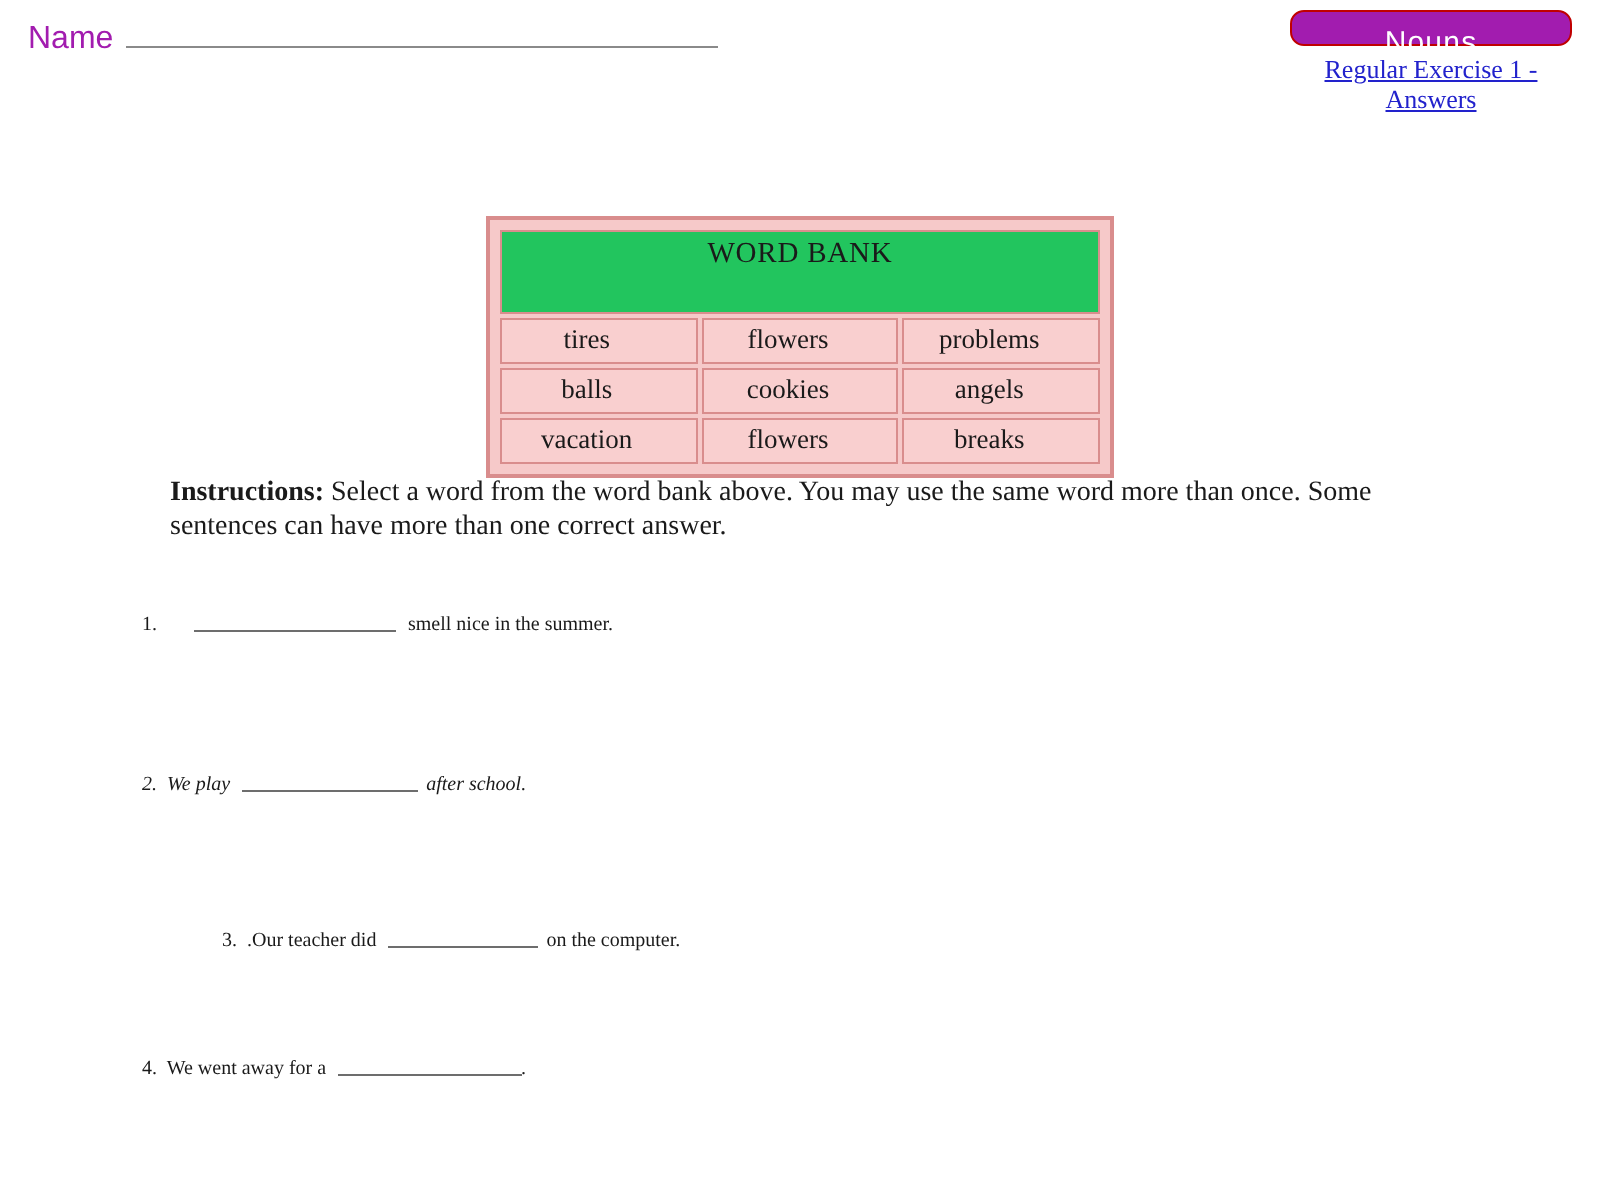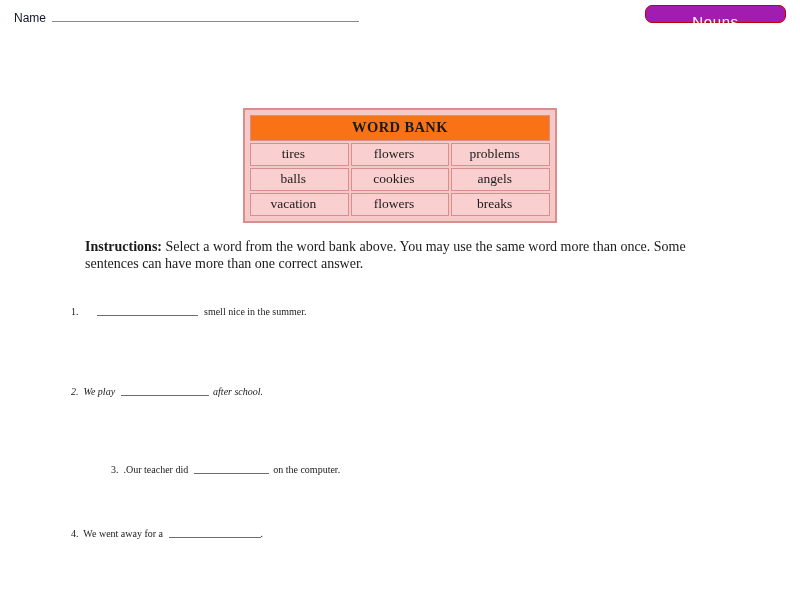--- a/index.html
+++ b/index.html
@@ -20,22 +20,22 @@
   .name-row {
     position: absolute;
     left: 14px;
     top: 11px;
     display: flex;
     align-items: baseline;
     width: 345px;
   }
   .name-label {
     font-family: "Liberation Sans", sans-serif;
-    font-size: 12px;
-    color: #0f172a;
+    font-size: 16px;
+    color: #a21caf;
     white-space: nowrap;
   }
   .name-rule {
     flex: 1 1 auto;
     margin-left: 6px;
     border-bottom: 1.3px solid #8a8a8a;
     height: 10px;
   }
 
   
@@ -82,27 +82,27 @@
     border: 2px solid #d98d8d;
     background: #f6c9c9;
     padding: 3px;
   }
   .wb-table {
     border-collapse: separate;
     border-spacing: 2px;
     width: 100%;
   }
   .wb-header-cell {
-    background: #f97316;
+    background: #22c55e;
     border: 1.5px solid #d98d8d;
     text-align: center;
-    font-weight: bold;
+    font-weight: normal;
     font-size: 14.5px;
     letter-spacing: 0.4px;
-    padding: 3px 0 4px 0;
+    padding: 3px 0 20px 0;
   }
   .wb-cell {
     background: #f9cfcf;
     border: 1.5px solid #d98d8d;
     text-align: center;
     font-size: 13.5px;
     padding: 2px 12px 3px 0;
     width: 33.33%;
   }
 
@@ -152,20 +152,21 @@
 </head>
 <body>
 
 <div class="name-row">
   <span class="name-label">Name</span>
   <span class="name-rule"></span>
 </div>
 
 <div class="badge-block">
   <div class="nouns-badge">Nouns</div>
+  <a class="exercise-link" href="#">Regular Exercise 1 - Answers</a>
 </div>
 
 <div class="wordbank">
   <table class="wb-table">
     <tbody>
         <tr>
       <td class="wb-header-cell" colspan="3">WORD BANK</td>
     </tr>
     <tr>
       <td class="wb-cell">tires</td>

